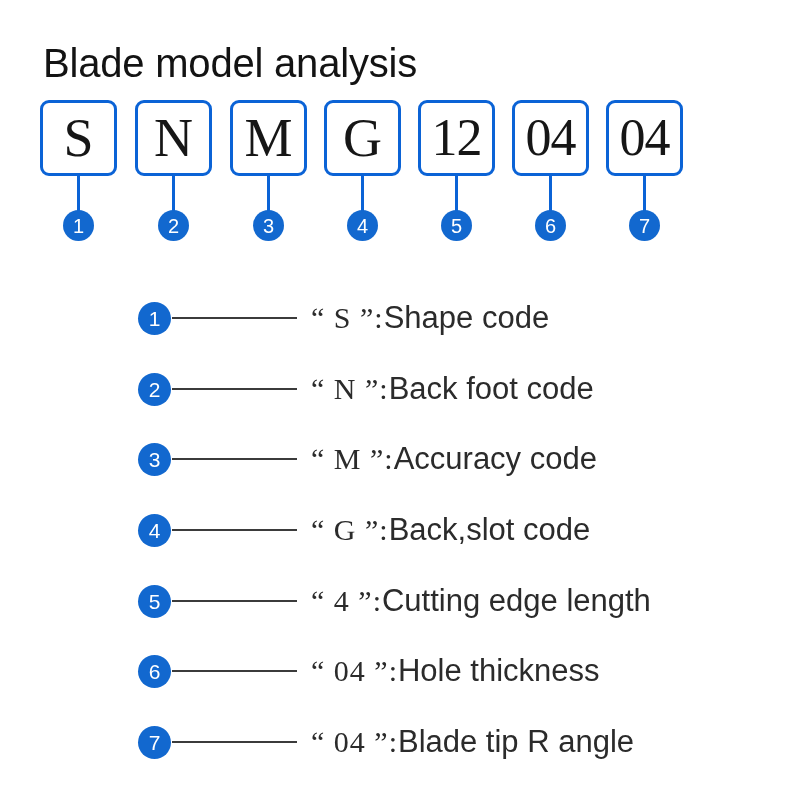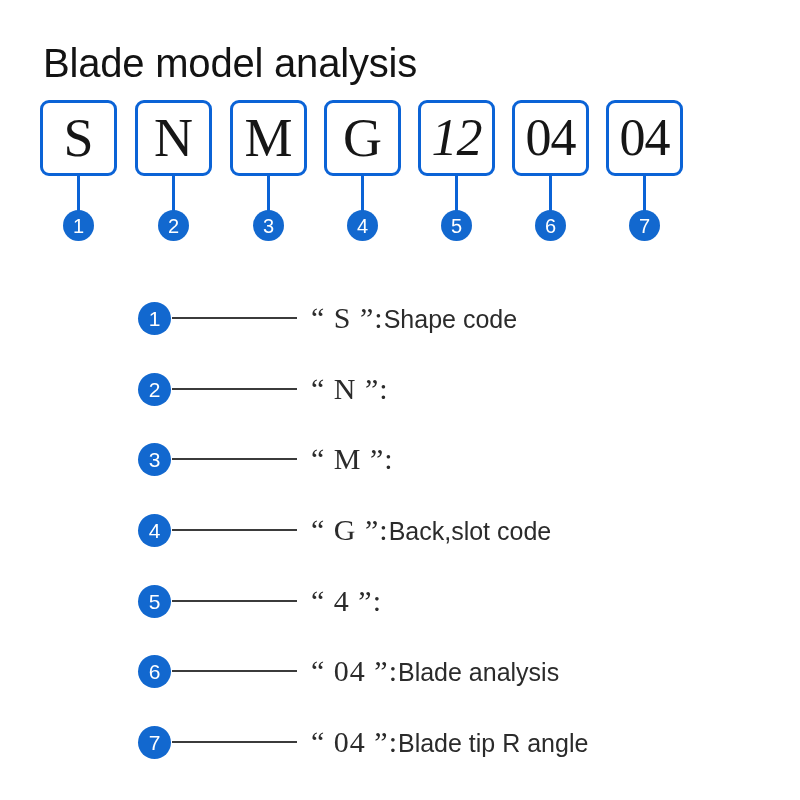--- a/index.html
+++ b/index.html
@@ -155,21 +155,21 @@
   }
 
   .legend-code {
     font-family: "Liberation Serif", "DejaVu Serif", serif;
     font-size: 30px;
     letter-spacing: 1px;
     color: #2b2b2b;
   }
   .legend-desc {
     font-family: "Liberation Sans", sans-serif;
-    font-size: 25px;
+    font-size: 31px;
     color: #2b2b2b;
   }
 </style>
 </head>
 <body>
 
 <div id="page">
 
   <div class="page-title">Blade model analysis</div>
 
@@ -196,21 +196,21 @@
         <div class="num-circle" style="left: 23px;">3</div>
       </div>
       <div class="code-cell is-letter" style="left: 312px; width: 77px;">
         <div class="code-box" style="width: 77px;">
           <span class="code-box-text">G</span>
         </div>
         <div class="code-stem" style="left: 37px;"></div>
         <div class="num-circle" style="left: 23px;">4</div>
       </div>
       <div class="code-cell" style="left: 406px; width: 77px;">
-        <div class="code-box" style="width: 77px; font-style: italic;">
+        <div class="code-box" style="width: 77px;">
           <span class="code-box-text">12</span>
         </div>
         <div class="code-stem" style="left: 37px;"></div>
         <div class="num-circle" style="left: 23px;">5</div>
       </div>
       <div class="code-cell" style="left: 500px; width: 77px;">
         <div class="code-box" style="width: 77px;">
           <span class="code-box-text">04</span>
         </div>
         <div class="code-stem" style="left: 37px;"></div>
@@ -232,50 +232,53 @@
         <div class="legend-text">
           <span class="legend-code">“ S ”:</span>
           <span class="legend-desc">Shape code</span>
         </div>
       </div>
       <div class="legend-row" style="top: 83px;">
         <div class="num-circle">2</div>
         <div class="legend-line"></div>
         <div class="legend-text">
           <span class="legend-code">“ N ”:</span>
+          <span class="legend-desc">Back foot code</span>
         </div>
       </div>
       <div class="legend-row" style="top: 153px;">
         <div class="num-circle">3</div>
         <div class="legend-line"></div>
         <div class="legend-text">
           <span class="legend-code">“ M ”:</span>
+          <span class="legend-desc">Accuracy code</span>
         </div>
       </div>
       <div class="legend-row" style="top: 224px;">
         <div class="num-circle">4</div>
         <div class="legend-line"></div>
         <div class="legend-text">
           <span class="legend-code">“ G ”:</span>
           <span class="legend-desc">Back,slot code</span>
         </div>
       </div>
       <div class="legend-row" style="top: 295px;">
         <div class="num-circle">5</div>
         <div class="legend-line"></div>
         <div class="legend-text">
           <span class="legend-code">“ 4 ”:</span>
+          <span class="legend-desc">Cutting edge length</span>
         </div>
       </div>
       <div class="legend-row" style="top: 365px;">
         <div class="num-circle">6</div>
         <div class="legend-line"></div>
         <div class="legend-text">
           <span class="legend-code">“ 04 ”:</span>
-          <span class="legend-desc">Blade analysis</span>
+          <span class="legend-desc">Hole thickness</span>
         </div>
       </div>
       <div class="legend-row" style="top: 436px;">
         <div class="num-circle">7</div>
         <div class="legend-line"></div>
         <div class="legend-text">
           <span class="legend-code">“ 04 ”:</span>
           <span class="legend-desc">Blade tip R angle</span>
         </div>
       </div>

